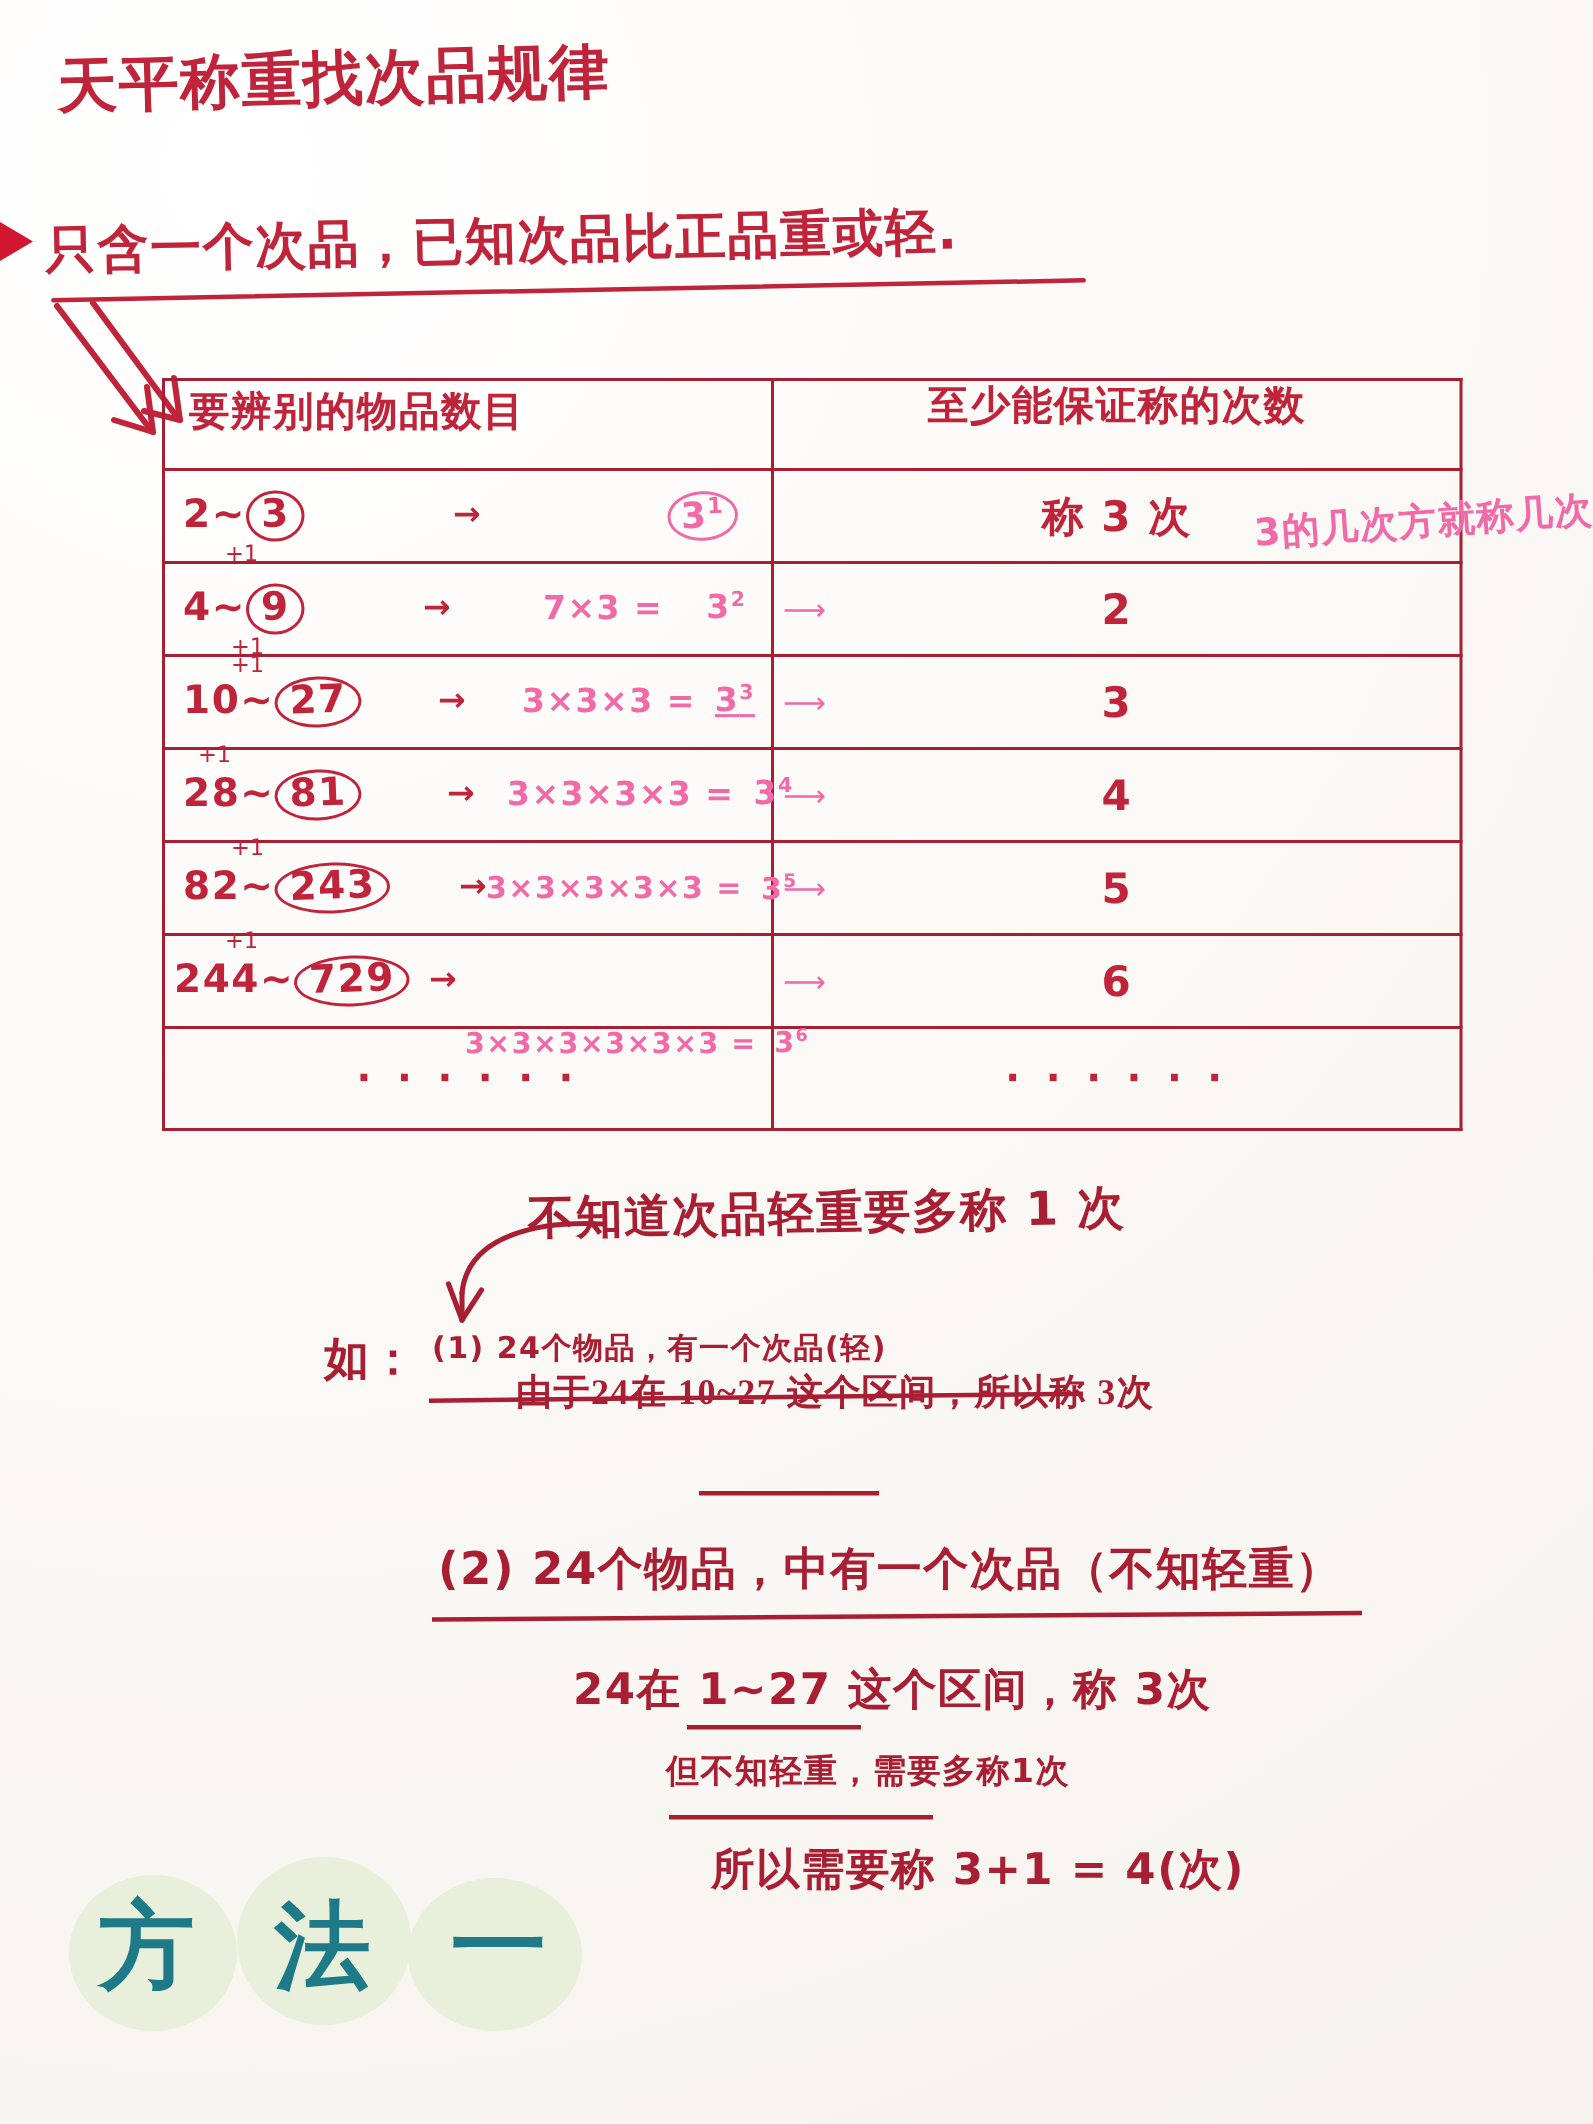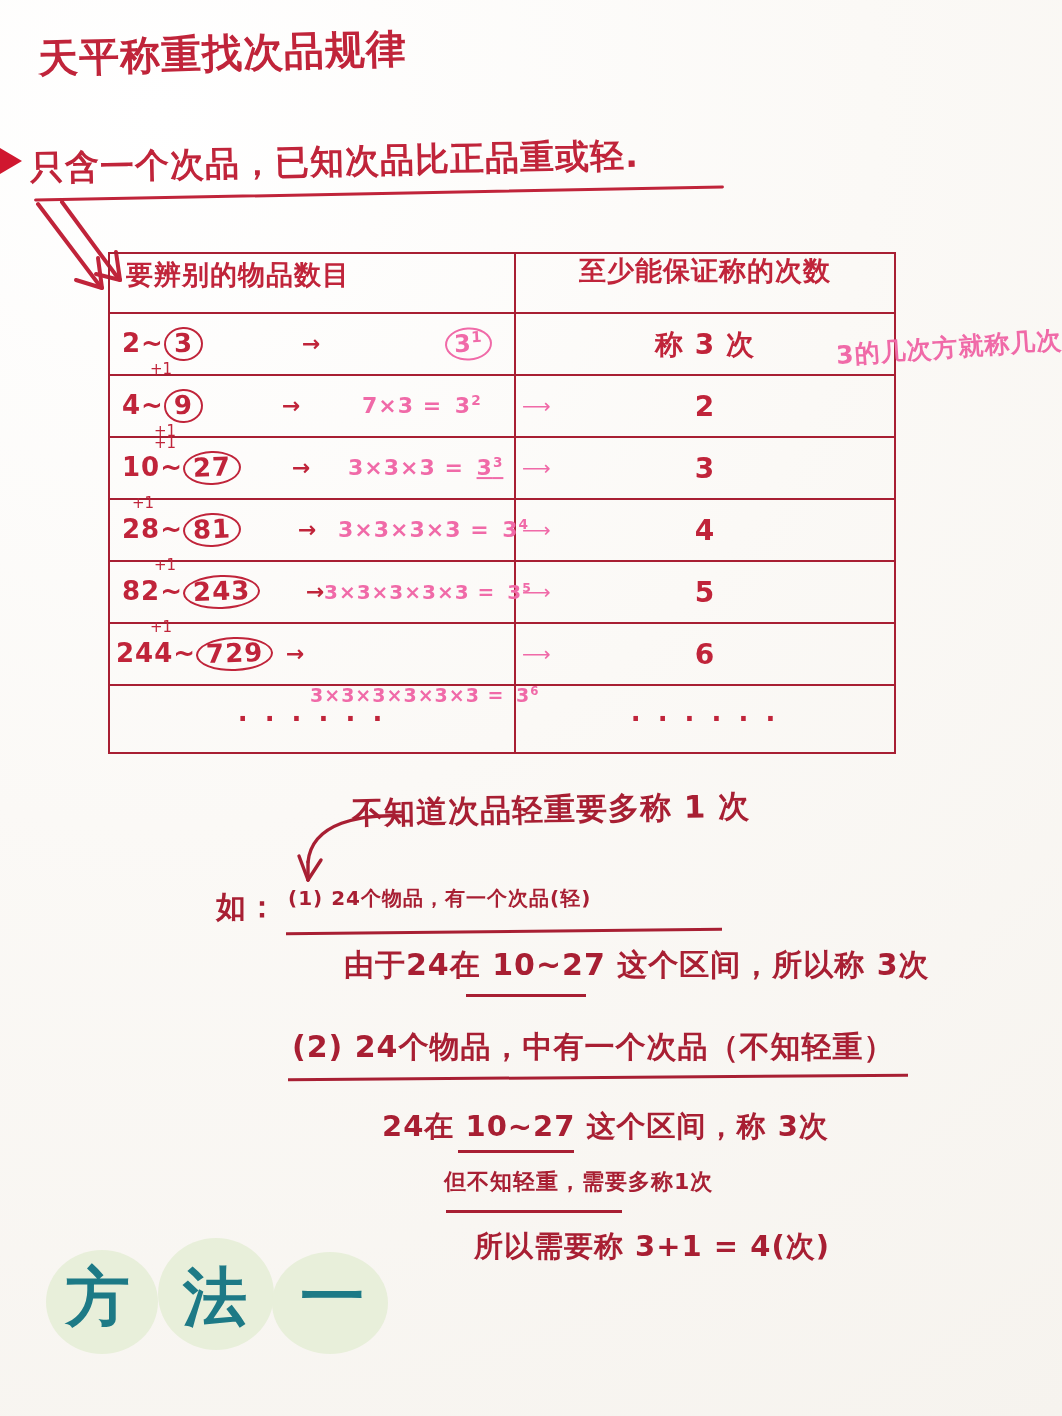--- a/index.html
+++ b/index.html
@@ -59,21 +59,21 @@
   
   #down-arrow{left:28px;top:200px;}
 
   
   #table-wrap{
     left:108px;top:252px;
     width:728px;height:500px;
   }
   table.grid{
     border-collapse:collapse;
-    width:788px;height:500px;
+    width:867px;height:500px;
     table-layout:fixed;
   }
   table.grid td{
     border:2px solid #a81f33;
     padding:0;
     position:relative;
     vertical-align:middle;
   }
   table.grid tr td:first-child{width:404px;}
   .cellpad{position:relative;height:100%;}
@@ -138,21 +138,21 @@
   #note2{
     left:352px;top:790px;
     font-size:31px;
     transform:rotate(-1deg);
   }
   #hook-arrow{left:290px;top:808px;}
 
   #ex-label{left:216px;top:888px;font-size:30px;}
   #ex1{left:288px;top:886px;font-size:20px;}
   #ex1-line{left:286px;top:930px;width:436px;height:2.5px;background:#a81f33;transform:rotate(-.6deg);}
-  #ex1b{left:344px;top:946px;font-size:30px;}
+  #ex1b{left:344px;top:914px;font-size:24px;font-family:Liberation Serif, serif;}
   #ex1b-uline{left:466px;top:994px;width:120px;height:2.5px;background:#a81f33;}
 
   #ex2{left:292px;top:1028px;font-size:30px;}
   #ex2-line{left:288px;top:1076px;width:620px;height:2.5px;background:#a81f33;transform:rotate(-.4deg);}
   #ex2a{left:382px;top:1108px;font-size:29px;}
   #ex2a-uline{left:458px;top:1150px;width:116px;height:2.5px;background:#a81f33;}
   #ex2b{left:444px;top:1168px;font-size:22px;}
   #ex2b-uline{left:446px;top:1210px;width:176px;height:2.5px;background:#a81f33;}
   #ex2c{left:474px;top:1228px;font-size:29px;}
 
@@ -233,21 +233,21 @@
 
     <tr style="height:62px;">
       <td>
         <div class="cellpad">
           <div class="rng hw red">
             <span>4~</span><span class="circ">9</span>
           </div>
           <div class="arrow-sm hw red" style="left:172px;top:50%;transform:translateY(-50%);">→</div>
           <div class="expr hw pink" style="left:252px;transform:translateY(-50%);">
             <span>7×3 =</span>
-            <span style="margin-left:4px;"><span>3</span><sup>2</sup></span>
+            <span style="margin-left:20px;"><span>3</span><sup>2</sup></span>
           </div>
           <div class="plus1" style="left:44px;bottom:-4px;">+1</div>
         </div>
       </td>
       <td>
         <div class="times hw red">2</div>
         <div style="position:absolute;left:6px;top:50%;transform:translateY(-50%);color:#f06aa8;font-size:20px;">⟶</div>
       </td>
     </tr>
 
@@ -358,21 +358,21 @@
 </div>
 
 <div class="layer hw darkred" id="ex-label">如：</div>
 <div class="layer hw darkred" id="ex1">(1)  24个物品，有一个次品(轻)</div>
 <div class="layer" id="ex1-line"></div>
 <div class="layer hw darkred" id="ex1b">由于24在 10~27 这个区间，所以称 3次</div>
 <div class="layer" id="ex1b-uline"></div>
 
 <div class="layer hw darkred" id="ex2">(2)  24个物品，中有一个次品（不知轻重）</div>
 <div class="layer" id="ex2-line"></div>
-<div class="layer hw darkred" id="ex2a">24在 10~27 这个区间，称 3次</div>
+<div class="layer hw darkred" id="ex2a">24在 1~27 这个区间，称 3次</div>
 <div class="layer" id="ex2a-uline"></div>
 <div class="layer hw darkred" id="ex2b">但不知轻重，需要多称1次</div>
 <div class="layer" id="ex2b-uline"></div>
 <div class="layer hw darkred" id="ex2c">所以需要称 3+1 = 4(次)</div>
 
 <div class="layer" id="badge">
   <div class="blob" style="left:6px;top:12px;width:112px;height:104px;"></div>
   <div class="blob" style="left:118px;top:0px;width:116px;height:112px;"></div>
   <div class="blob" style="left:232px;top:14px;width:116px;height:102px;"></div>
   <div class="badge-text">

